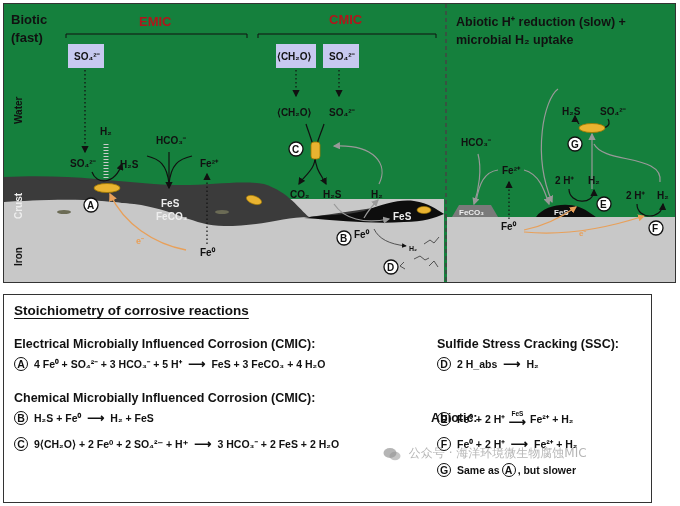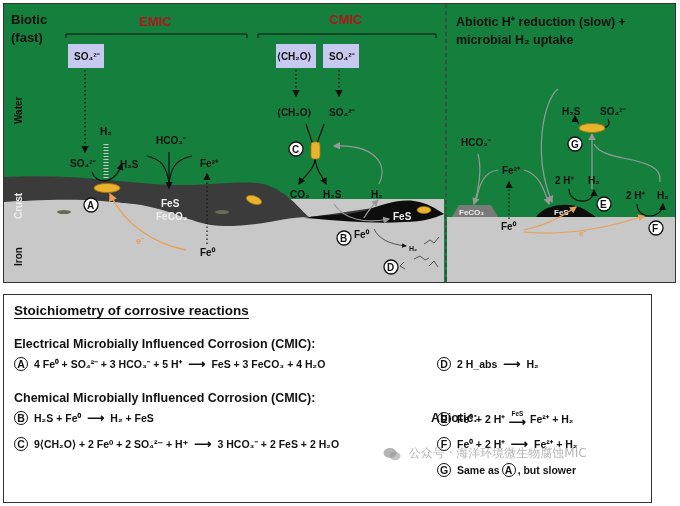--- a/index.html
+++ b/index.html
@@ -177,20 +177,21 @@
     <span class="arrow">⟶</span>
     <span>H₂ + FeS</span>
   </div>
   <div class="eq" style="left:10px; top:142px;">
     <span class="circ">C</span>
     <span>9⟨CH₂O⟩ + 2 Fe⁰ + 2 SO₄²⁻ + H⁺</span>
     <span class="arrow">⟶</span>
     <span>3 HCO₃⁻ + 2 FeS + 2 H₂O</span>
   </div>
 
+  <div class="sect" style="left:433px; top:42px;">Sulfide Stress Cracking (SSC):</div>
   <div class="eq" style="left:433px; top:62px;">
     <span class="circ">D</span>
     <span>2 H_abs</span>
     <span class="arrow">⟶</span>
     <span>H₂</span>
   </div>
 
   <div class="sect" style="left:427px; top:96px;margin-top:20px;">Abiotic:</div>
   <div class="eq" style="left:433px; top:116px;">
     <span class="circ">E</span>

